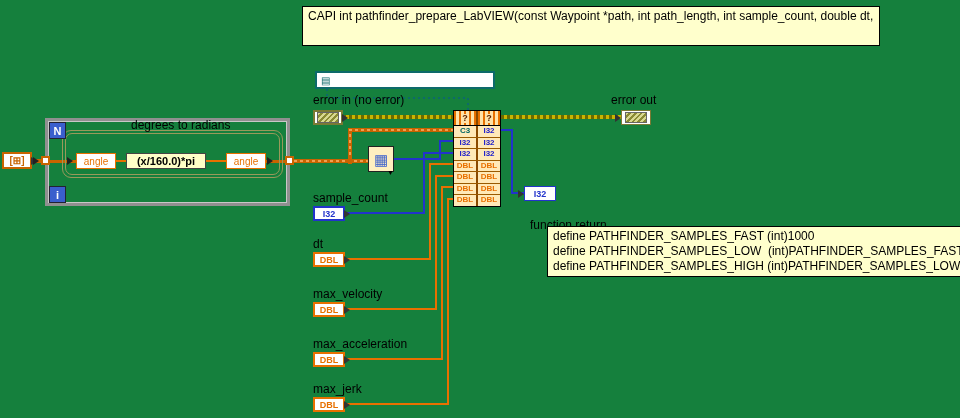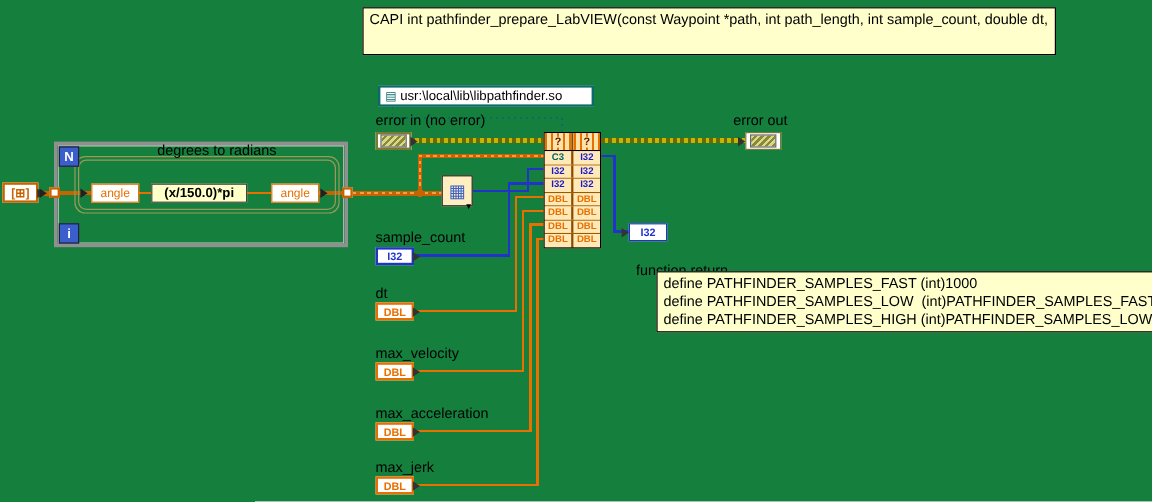--- a/index.html
+++ b/index.html
@@ -108,21 +108,20 @@
 
     <polyline points="501,130 512,130 512,193 524,193" fill="none" stroke="#2233CC" stroke-width="2"></polyline>
   </svg>
 
   <div class="comment" style="left:302px;top:6px;width:566px;height:34px;">
     <div class="ln">CAPI int pathfinder_prepare_LabVIEW(const Waypoint *path, int path_length, int sample_count, double dt,</div>
   </div>
 
   <div class="libbox" style="left:315px;top:71px;width:180px;">
     <span class="libicon">▤</span>
-    <span>usr:\local\lib\libpathfinder.so</span>
   </div>
 
   <div class="lbl" style="left:313px;top:93px;">error in (no error)</div>
   <div class="term ctrl err" style="left:313px;top:110px;width:30px;height:15px;">
     <div class="err-inner"></div>
   </div>
 
   <div class="lbl" style="left:611px;top:93px;">error out</div>
   <div class="term ind err" style="left:621px;top:110px;width:30px;height:15px;">
     <div class="err-inner"></div>
@@ -172,21 +171,21 @@
     <span>i</span>
   </div>
   <div class="innerframe" style="left:62px;top:130px;width:221px;height:48px;"></div>
   <div class="lbl" style="left:131px;top:118px;">degrees to radians</div>
 
   <div class="arrow" style="left:67px;top:157px;"></div>
   <div class="bundlebox" style="left:76px;top:153px;width:40px;height:16px;">
     <span>angle</span>
   </div>
   <div class="formula" style="left:126px;top:153px;width:80px;height:16px;">
-    <span>(x/150.0)*pi</span>
+    <span>(x/160.0)*pi</span>
   </div>
   <div class="bundlebox" style="left:226px;top:153px;width:40px;height:16px;">
     <span>angle</span>
   </div>
   <div class="arrow" style="left:267px;top:157px;"></div>
 
   <div class="tunnel" style="left:41px;top:156px;"></div>
   <div class="tunnel" style="left:285px;top:156px;"></div>
 
   <div class="gridnode" style="left:368px;top:146px;">

